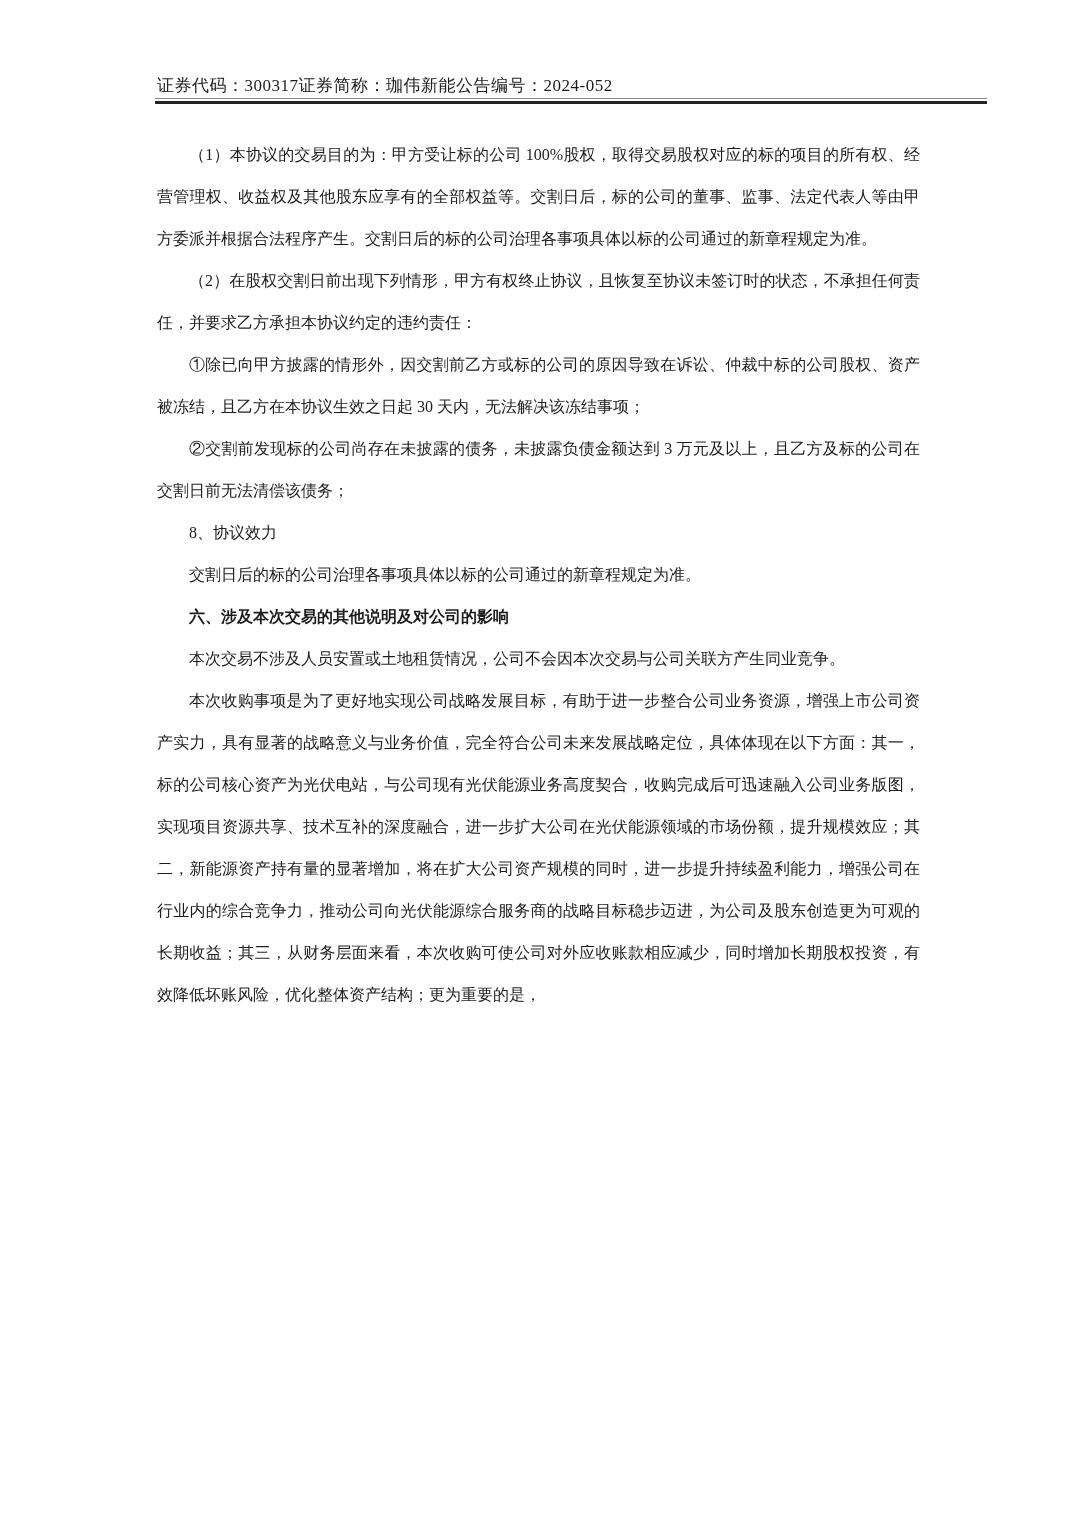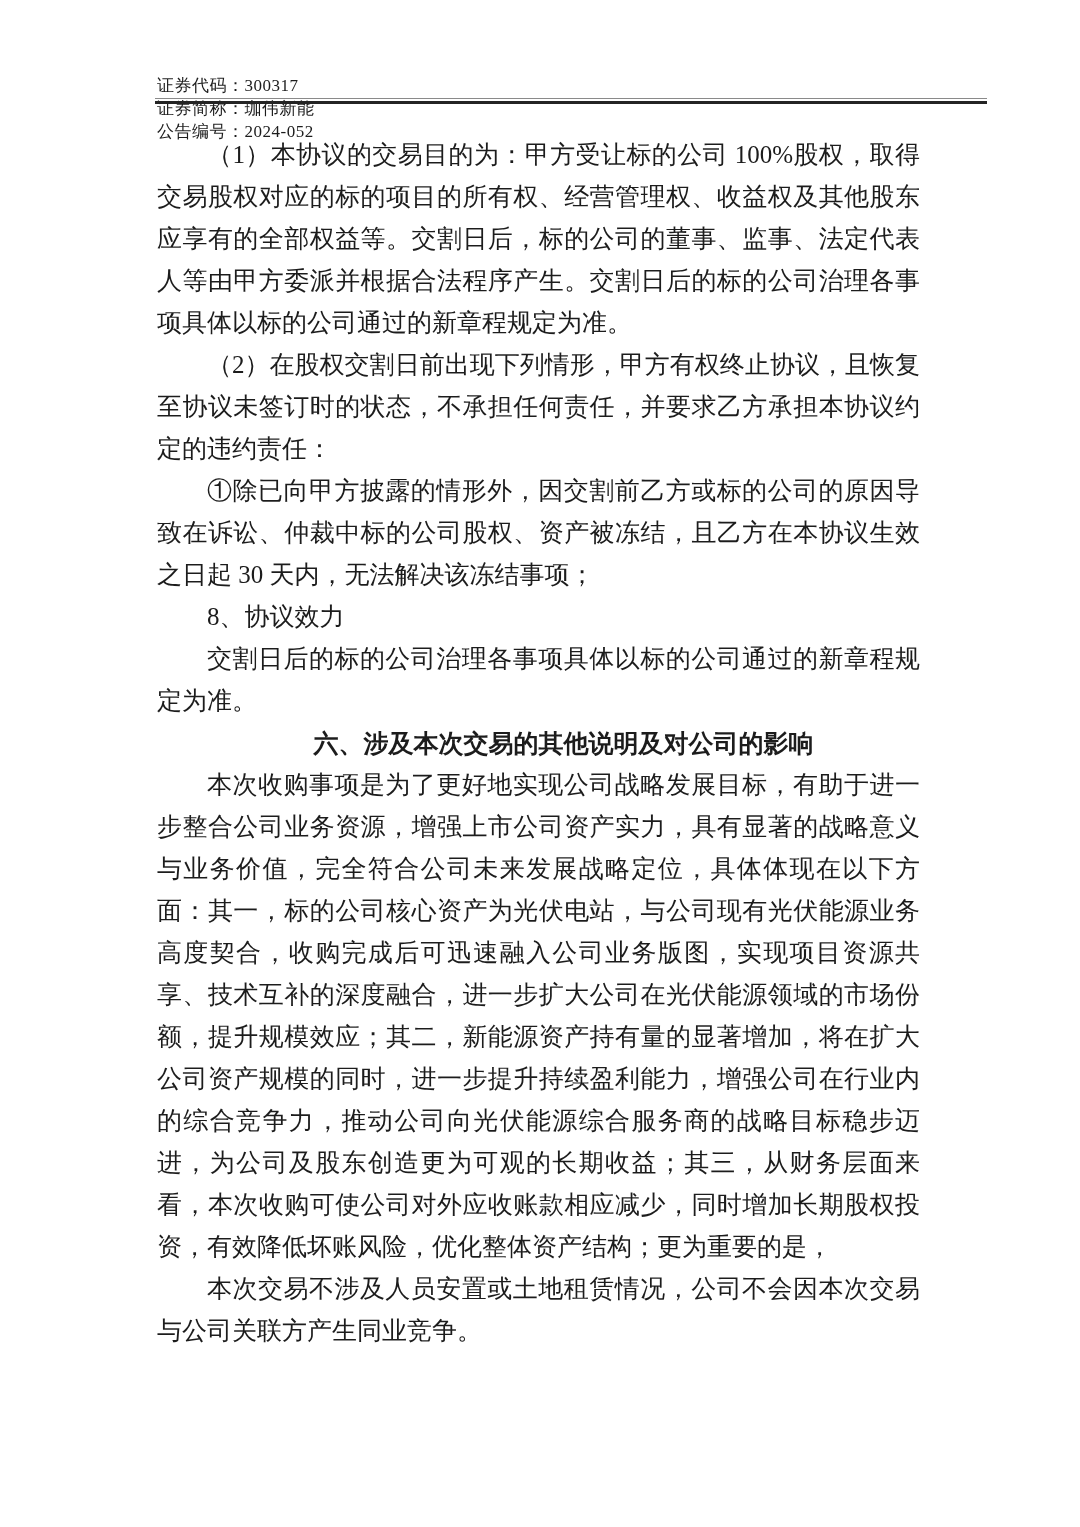--- a/index.html
+++ b/index.html
@@ -20,68 +20,68 @@
     position: absolute;
     top: 74px;
     left: 157px;
     width: 828px;
     display: flex;
     justify-content: flex-start;
     align-items: baseline;
     font-size: 17px;
     letter-spacing: 0.5px;
     white-space: nowrap;
-    flex-direction: column;
   }
   .header-divider {
     position: absolute;
     top: 98px;
     left: 155px;
     width: 832px;
     height: 2px;
     border-top: 1px solid #8a8a8a;
     border-bottom: 3px solid #242424;
   }
   .doc-body {
     position: absolute;
     top: 134px;
     left: 157px;
     width: 763px;
   }
   .doc-body p {
     margin: 0;
-    font-size: 25px;
+    font-size: 16px;
     line-height: 42px;
     text-align: justify;
     text-indent: 2em;
     word-break: break-all;
   }
   .doc-body p.section-heading {
     font-family: "Liberation Sans", "DejaVu Sans", sans-serif;
     font-weight: bold;
-    text-align: center;
+    text-align: left;
   }
 </style>
 </head>
 <body>
 
 <div class="page">
 
   <div class="doc-header">
     <span>证券代码：300317</span>
     <span>证券简称：珈伟新能</span>
     <span>公告编号：2024-052</span>
   </div>
 
   <div class="header-divider"></div>
 
   <div class="doc-body">
     <p>（1）本协议的交易目的为：甲方受让标的公司 100%股权，取得交易股权对应的标的项目的所有权、经营管理权、收益权及其他股东应享有的全部权益等。交割日后，标的公司的董事、监事、法定代表人等由甲方委派并根据合法程序产生。交割日后的标的公司治理各事项具体以标的公司通过的新章程规定为准。</p>
     <p>（2）在股权交割日前出现下列情形，甲方有权终止协议，且恢复至协议未签订时的状态，不承担任何责任，并要求乙方承担本协议约定的违约责任：</p>
     <p>①除已向甲方披露的情形外，因交割前乙方或标的公司的原因导致在诉讼、仲裁中标的公司股权、资产被冻结，且乙方在本协议生效之日起 30 天内，无法解决该冻结事项；</p>
+    <p>②交割前发现标的公司尚存在未披露的债务，未披露负债金额达到 3 万元及以上，且乙方及标的公司在交割日前无法清偿该债务；</p>
     <p>8、协议效力</p>
     <p>交割日后的标的公司治理各事项具体以标的公司通过的新章程规定为准。</p>
     <p class="section-heading">六、涉及本次交易的其他说明及对公司的影响</p>
+    <p>本次交易不涉及人员安置或土地租赁情况，公司不会因本次交易与公司关联方产生同业竞争。</p>
     <p>本次收购事项是为了更好地实现公司战略发展目标，有助于进一步整合公司业务资源，增强上市公司资产实力，具有显著的战略意义与业务价值，完全符合公司未来发展战略定位，具体体现在以下方面：其一，标的公司核心资产为光伏电站，与公司现有光伏能源业务高度契合，收购完成后可迅速融入公司业务版图，实现项目资源共享、技术互补的深度融合，进一步扩大公司在光伏能源领域的市场份额，提升规模效应；其二，新能源资产持有量的显著增加，将在扩大公司资产规模的同时，进一步提升持续盈利能力，增强公司在行业内的综合竞争力，推动公司向光伏能源综合服务商的战略目标稳步迈进，为公司及股东创造更为可观的长期收益；其三，从财务层面来看，本次收购可使公司对外应收账款相应减少，同时增加长期股权投资，有效降低坏账风险，优化整体资产结构；更为重要的是，</p>
-    <p>本次交易不涉及人员安置或土地租赁情况，公司不会因本次交易与公司关联方产生同业竞争。</p>
   </div>
 
 </div>
 
 </body></html>

